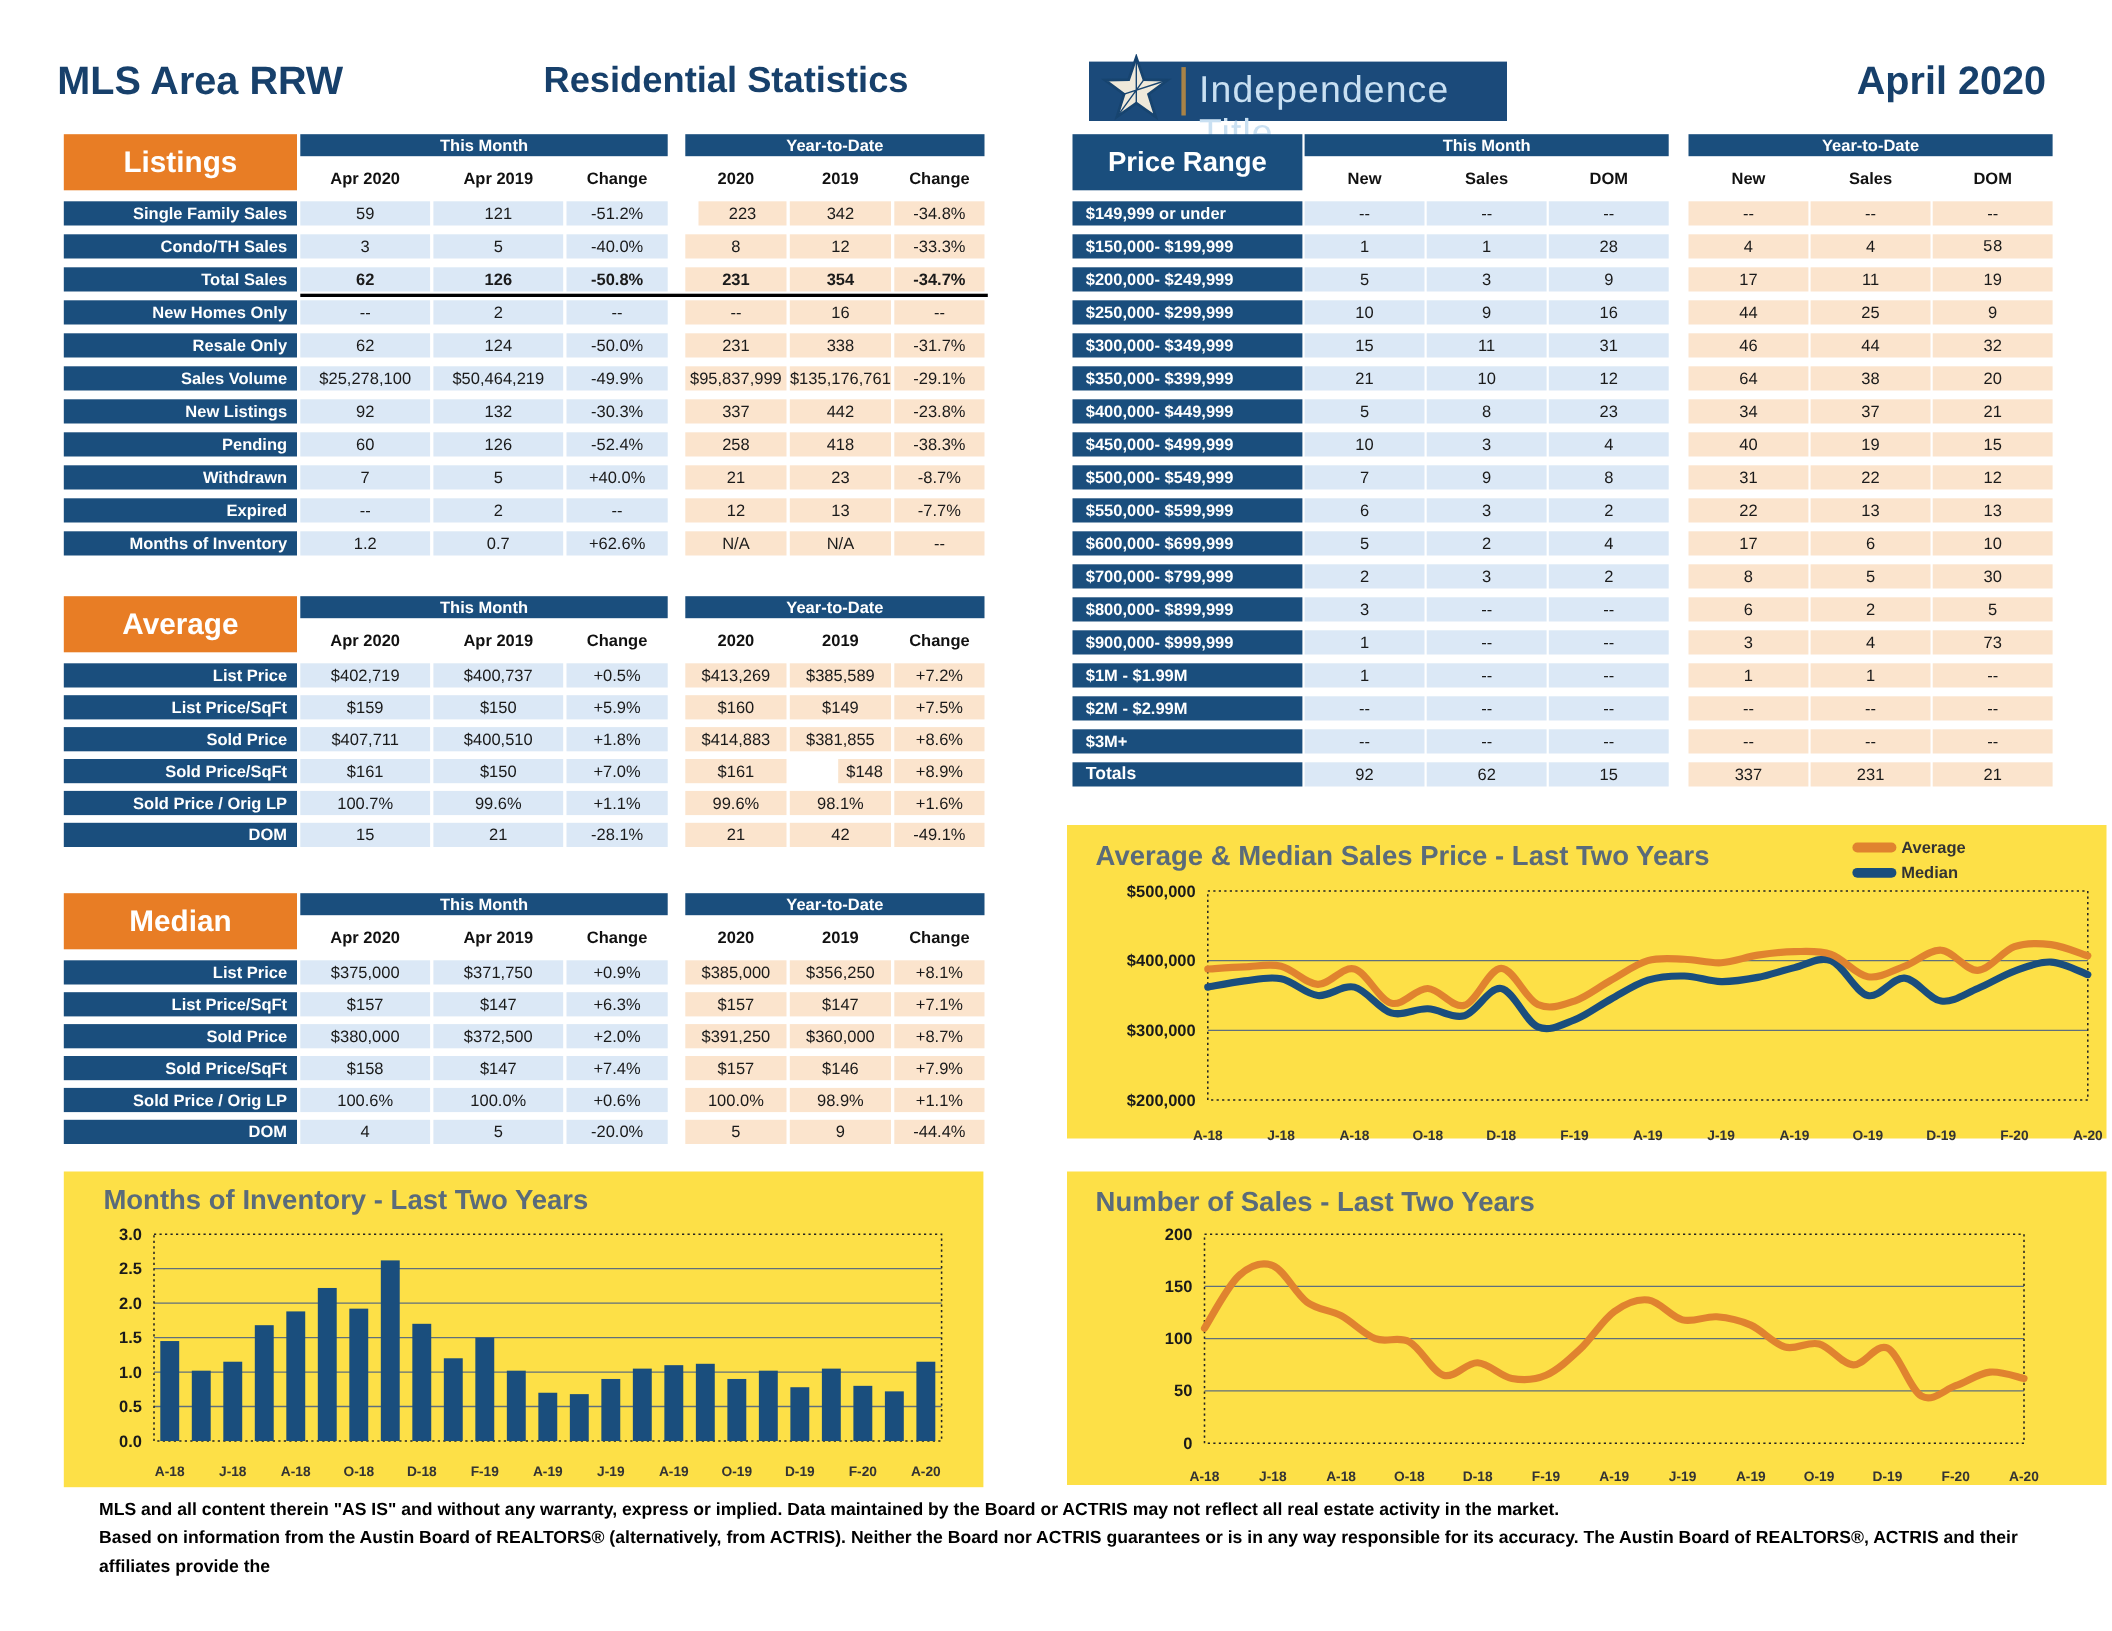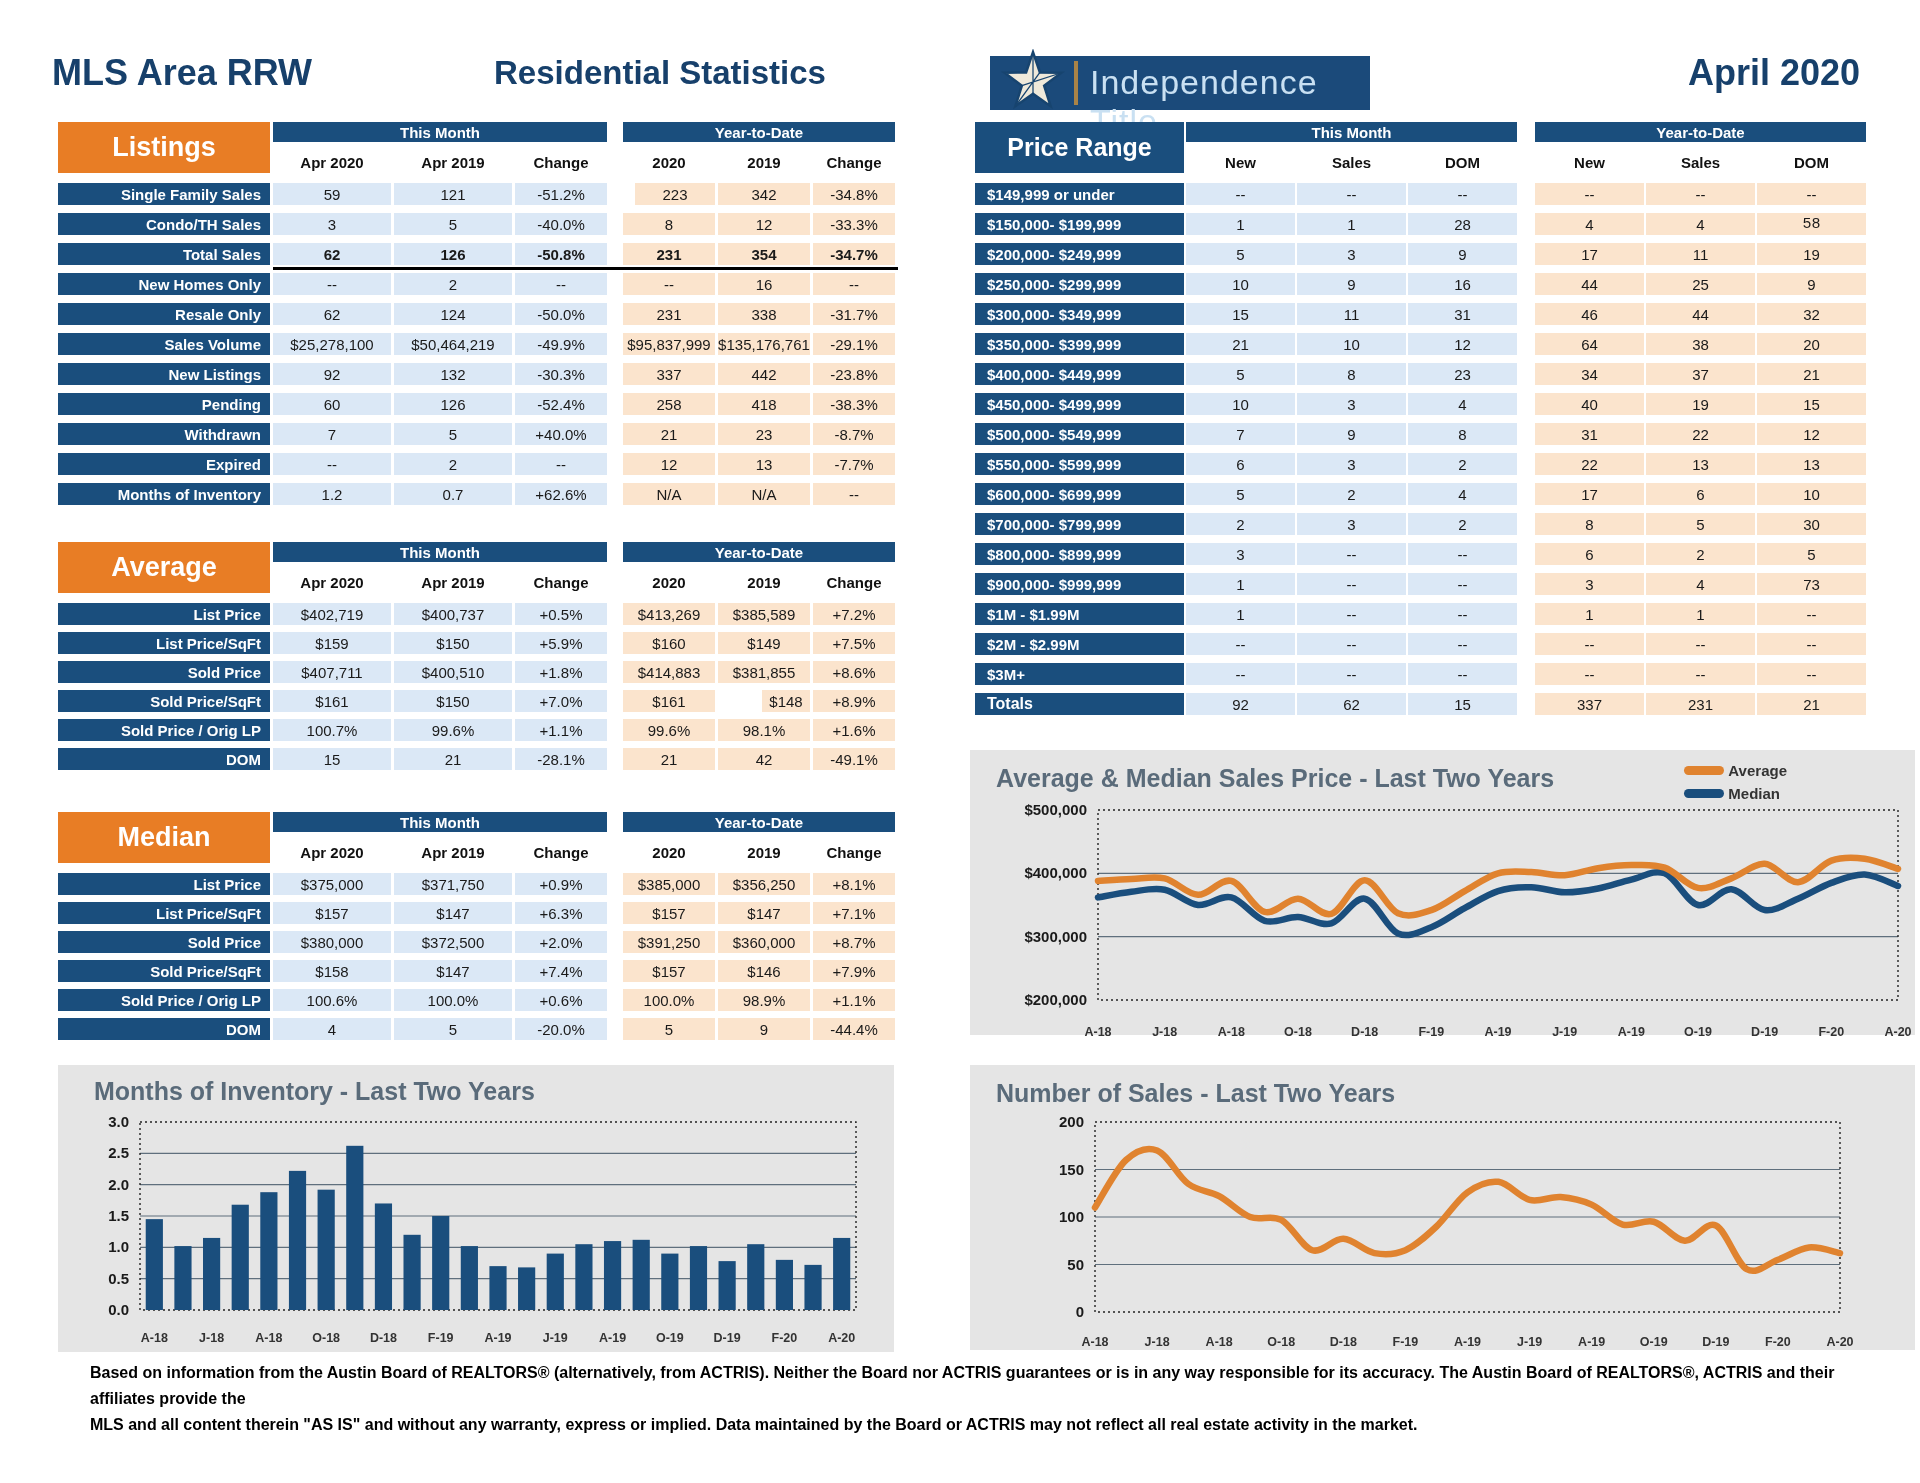--- a/index.html
+++ b/index.html
@@ -32,21 +32,21 @@
   .pill{grid-column:1;background:#1a4e7d;color:#fff;font-weight:bold;font-size:15px;height:22px;
         display:flex;align-items:center;justify-content:flex-end;padding-right:9px;box-sizing:border-box;}
   .pill-left{justify-content:flex-start;padding-left:12px;}
   .cell{height:22px;display:flex;align-items:center;justify-content:center;
         font-size:15px;color:#1a1a1a;}
   .c-tm{background:#dbe8f6;}
   .c-ytd{background:#fbe4cd;}
   .bold .cell{font-weight:bold;}
   .blacksep{height:3px;background:#000;margin:-6px 0 3px 215px;}
   
-  .panel{position:absolute;background:#e5e5e5;}
+  .panel{position:absolute;background:#fde047;}
   .ctitle{position:absolute;font-size:25px;font-weight:bold;color:#5a6b7a;}
   .legend{position:absolute;display:flex;flex-direction:column;gap:6px;}
   .lgrow{display:flex;align-items:center;gap:4px;}
   .lgswatch{width:40px;height:9px;border-radius:5px;}
   .lglabel{font-size:15px;font-weight:bold;color:#333;}
   .panel svg{position:absolute;left:0;top:0;overflow:visible;}
   
   .footer{position:absolute;left:90px;top:1360px;width:1790px;font-size:16px;font-weight:600;
           color:#000;line-height:26px;}
 </style>
@@ -605,16 +605,16 @@
         <text x="621.6666666666667" y="281" text-anchor="middle" font-size="12.5" font-weight="bold" fill="#333">A-19</text>
         <text x="683.75" y="281" text-anchor="middle" font-size="12.5" font-weight="bold" fill="#333">O-19</text>
         <text x="745.8333333333334" y="281" text-anchor="middle" font-size="12.5" font-weight="bold" fill="#333">D-19</text>
         <text x="807.9166666666666" y="281" text-anchor="middle" font-size="12.5" font-weight="bold" fill="#333">F-20</text>
         <text x="870" y="281" text-anchor="middle" font-size="12.5" font-weight="bold" fill="#333">A-20</text>
         <path d="M125,142.5C130.17361111111111,134.58333333333334 145.69444444444443,104.5 156.04166666666666,95C166.38888888888889,85.5 176.73611111111111,81.54166666666667 187.08333333333334,85.5C197.43055555555557,89.45833333333333 207.77777777777777,111.14999999999999 218.125,118.75C228.47222222222223,126.35000000000001 238.81944444444446,125.55833333333335 249.16666666666669,131.10000000000002C259.5138888888889,136.64166666666668 269.86111111111114,148.04166666666666 280.20833333333337,152C290.5555555555556,155.95833333333334 300.90277777777777,149.30833333333337 311.25,154.85000000000002C321.59722222222223,160.39166666666668 331.9444444444444,182.08333333333334 342.29166666666663,185.25C352.63888888888886,188.41666666666666 362.98611111111114,173.375 373.33333333333337,173.85C383.6805555555556,174.325 394.02777777777777,186.2 404.375,188.1C414.72222222222223,190 425.06944444444446,189.68333333333334 435.4166666666667,185.25C445.7638888888889,180.81666666666666 456.1111111111111,171.15833333333333 466.4583333333333,161.5C476.80555555555554,151.84166666666667 487.15277777777777,134.74166666666667 497.5,127.3C507.84722222222223,119.85833333333333 518.1944444444446,115.58333333333333 528.5416666666667,116.85C538.8888888888889,118.11666666666666 549.2361111111111,132.36666666666667 559.5833333333333,134.9C569.9305555555554,137.43333333333334 580.2777777777777,131.25833333333335 590.625,132.05C600.9722222222223,132.84166666666667 611.3194444444446,135.05833333333334 621.6666666666667,139.65C632.0138888888889,144.24166666666667 642.3611111111112,156.75000000000003 652.7083333333334,159.60000000000002C663.0555555555555,162.45000000000002 673.4027777777778,154.05833333333334 683.75,156.75C694.0972222222222,159.44166666666666 704.4444444444443,175.11666666666667 714.7916666666666,175.75C725.1388888888889,176.38333333333333 735.4861111111111,155.79999999999998 745.8333333333334,160.54999999999998C756.1805555555557,165.29999999999998 766.5277777777778,198.55 776.875,204.25C787.2222222222222,209.95 797.5694444444443,198.39166666666668 807.9166666666666,194.75C818.2638888888889,191.10833333333332 828.6111111111111,183.50833333333333 838.9583333333334,182.39999999999998C849.3055555555557,181.29166666666663 864.8263888888889,187.14999999999998 870,188.1" fill="none" stroke="#e0832f" stroke-width="6.5" stroke-linecap="round" stroke-linejoin="round"></path>
       </svg>
     </div>
 
   <div class="footer">
+    <div>MLS and all content therein "AS IS" and without any warranty, express or implied. Data maintained by the Board or ACTRIS may not reflect all real estate activity in the market.</div>
     <div>Based on information from the Austin Board of REALTORS® (alternatively, from ACTRIS). Neither the Board nor ACTRIS guarantees or is in any way responsible for its accuracy. The Austin Board of REALTORS®, ACTRIS and their affiliates provide the</div>
-    <div>MLS and all content therein "AS IS" and without any warranty, express or implied. Data maintained by the Board or ACTRIS may not reflect all real estate activity in the market.</div>
   </div>
 </div>
 
 </body></html>

